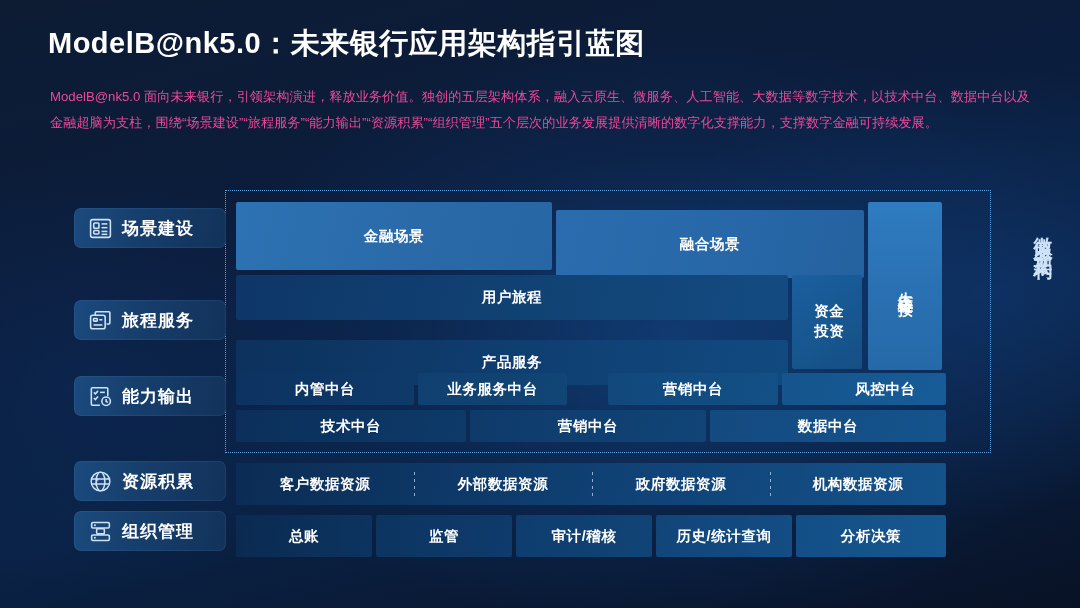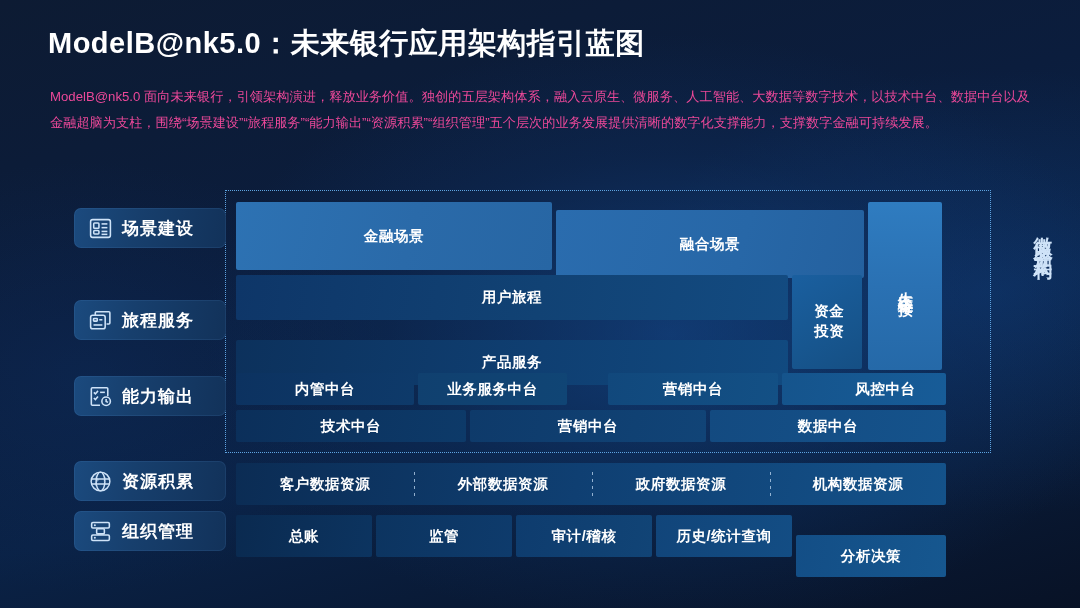--- a/index.html
+++ b/index.html
@@ -289,19 +289,19 @@
   </div>
   <div class="blk" style="left:516px; top:515px; width:136px; height:42px;
         background:linear-gradient(100deg,#0e3c6e 0%,#114476 100%);">
     <span>审计/稽核</span>
   </div>
   <div class="blk" style="left:656px; top:515px; width:136px; height:42px;
         background:linear-gradient(100deg,#11457a 0%,#134d84 100%);">
     <span>历史/统计查询</span>
   </div>
   <div class="blk" style="left:796px; top:515px; width:150px; height:42px;
-        background:linear-gradient(100deg,#134e86 0%,#16578f 100%);margin-top:20px;">
+        background:linear-gradient(100deg,#134e86 0%,#16578f 100%);">
     <span>分析决策</span>
   </div>
 
   <div class="micro-label">微服务架构</div>
 
 </div>
 
 </body></html>

